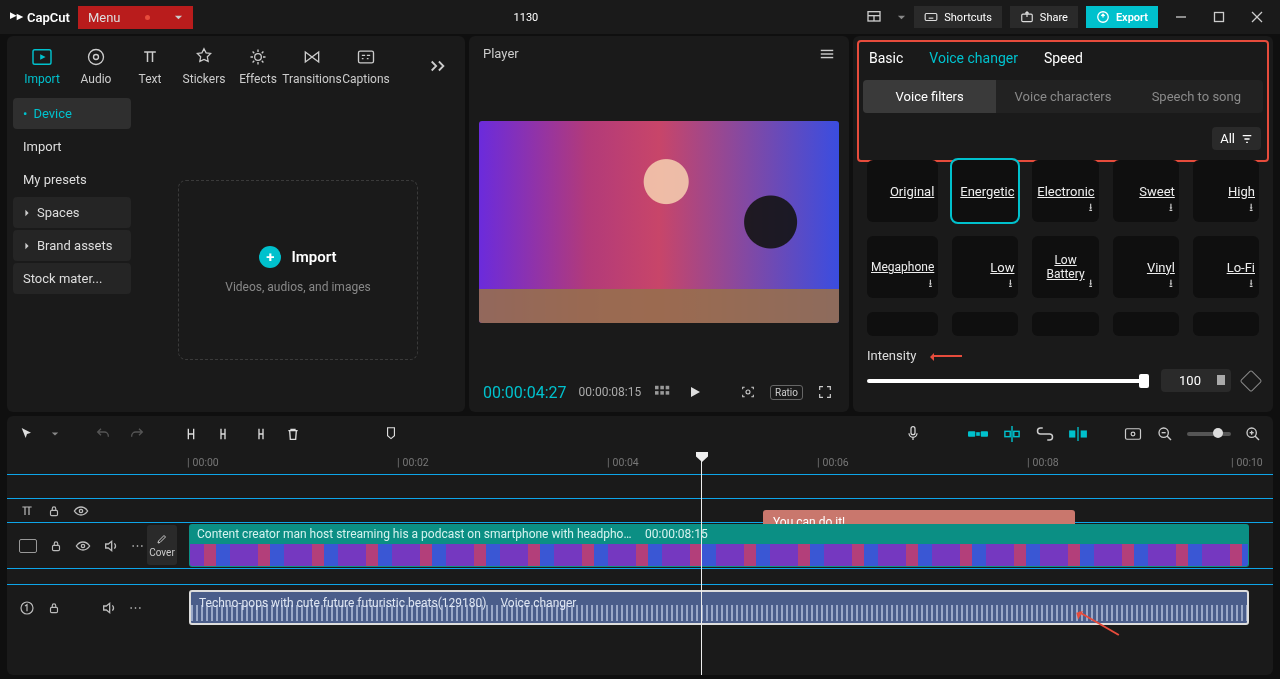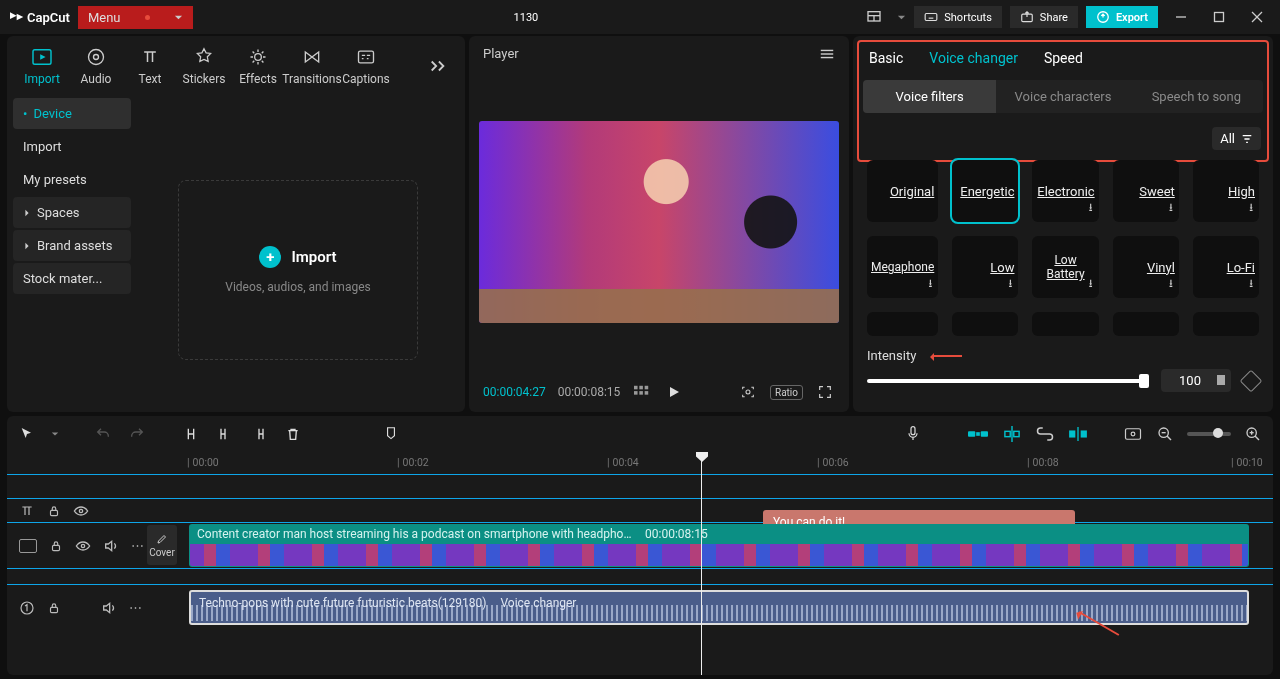--- a/index.html
+++ b/index.html
@@ -141,21 +141,21 @@
     background:
       radial-gradient(circle at 52% 30%, #f3c9ad 0 22px, transparent 23px),
       radial-gradient(circle at 81% 50%, #151515 0 26px, transparent 27px),
       linear-gradient(0deg, #976f4e 0 34px, transparent 34px);
     opacity:.9;
   }
   .player-controls {
     display:flex; align-items:center; gap:12px;
     padding:10px 14px;
   }
-  .pc-time { color:#00c1cd; font-size:12px; }
+  .pc-time { color:#00c1cd; font-size:16px; }
   .pc-dur { color:#aaa; font-size:12px; }
   .pc-spacer { flex:1; }
   .pc-icon { width:20px; height:20px; display:flex; align-items:center; justify-content:center; color:#ccc; }
   .pc-ratio { border:1px solid #666; border-radius:3px; font-size:10px; padding:1px 4px; color:#ccc;}
 
   
   .right-panel {
     flex:1;
     background:#1a1a1a;
     border-radius:6px;

